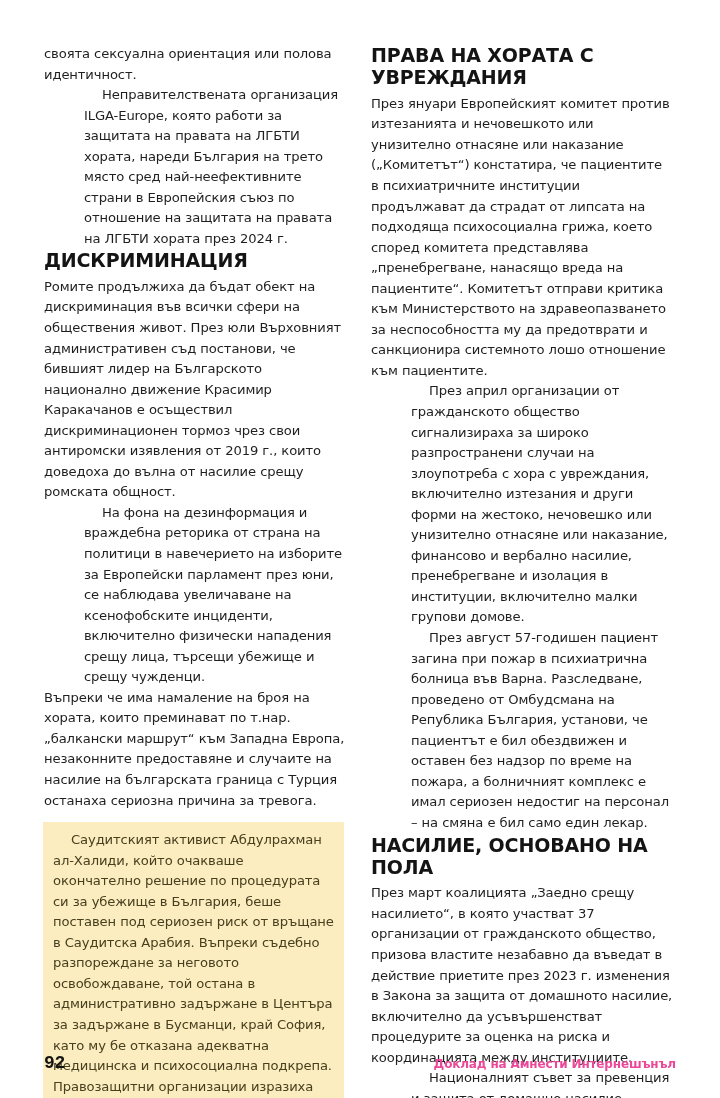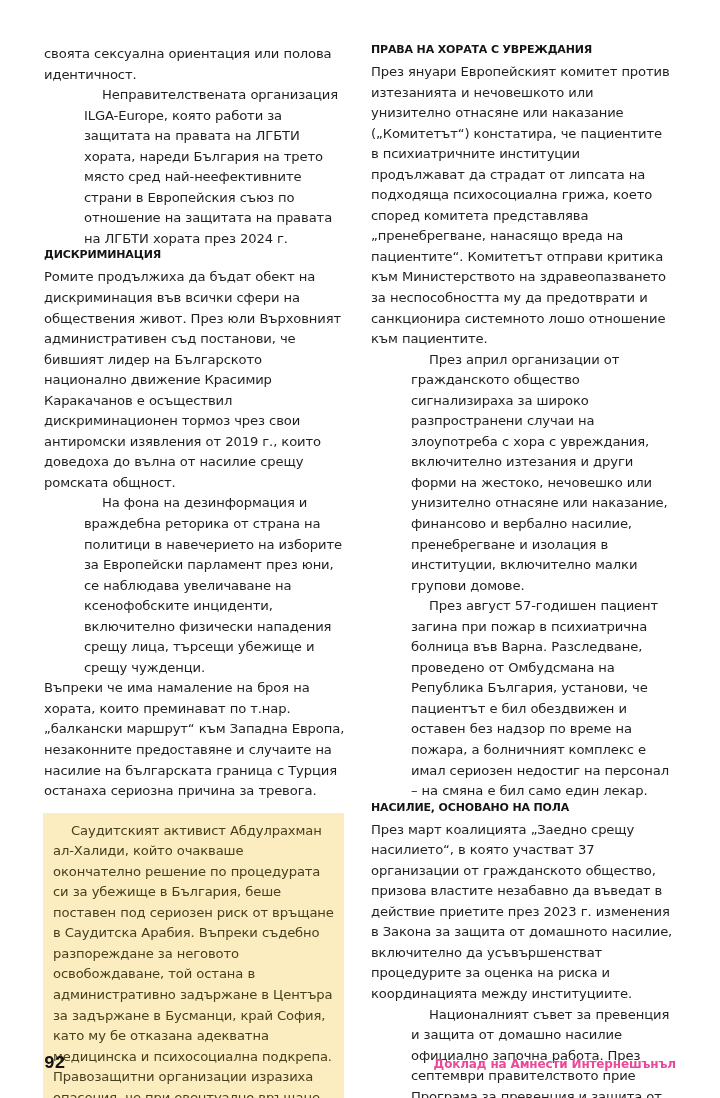--- a/index.html
+++ b/index.html
@@ -38,21 +38,21 @@
   }
 
   .column {
     width: 302px;
     position: relative;
   }
 
   
   h2.section-heading {
     font-family: "DejaVu Sans", "Liberation Sans", sans-serif;
-    font-size: 11px;
+    font-size: 19px;
     line-height: 1.18;
     font-weight: 700;
     letter-spacing: -0.15px;
     margin: 0 0 5px 0;
     color: #141414;
     text-transform: uppercase;
   }
   h2.section-heading.spaced {
   }
 

